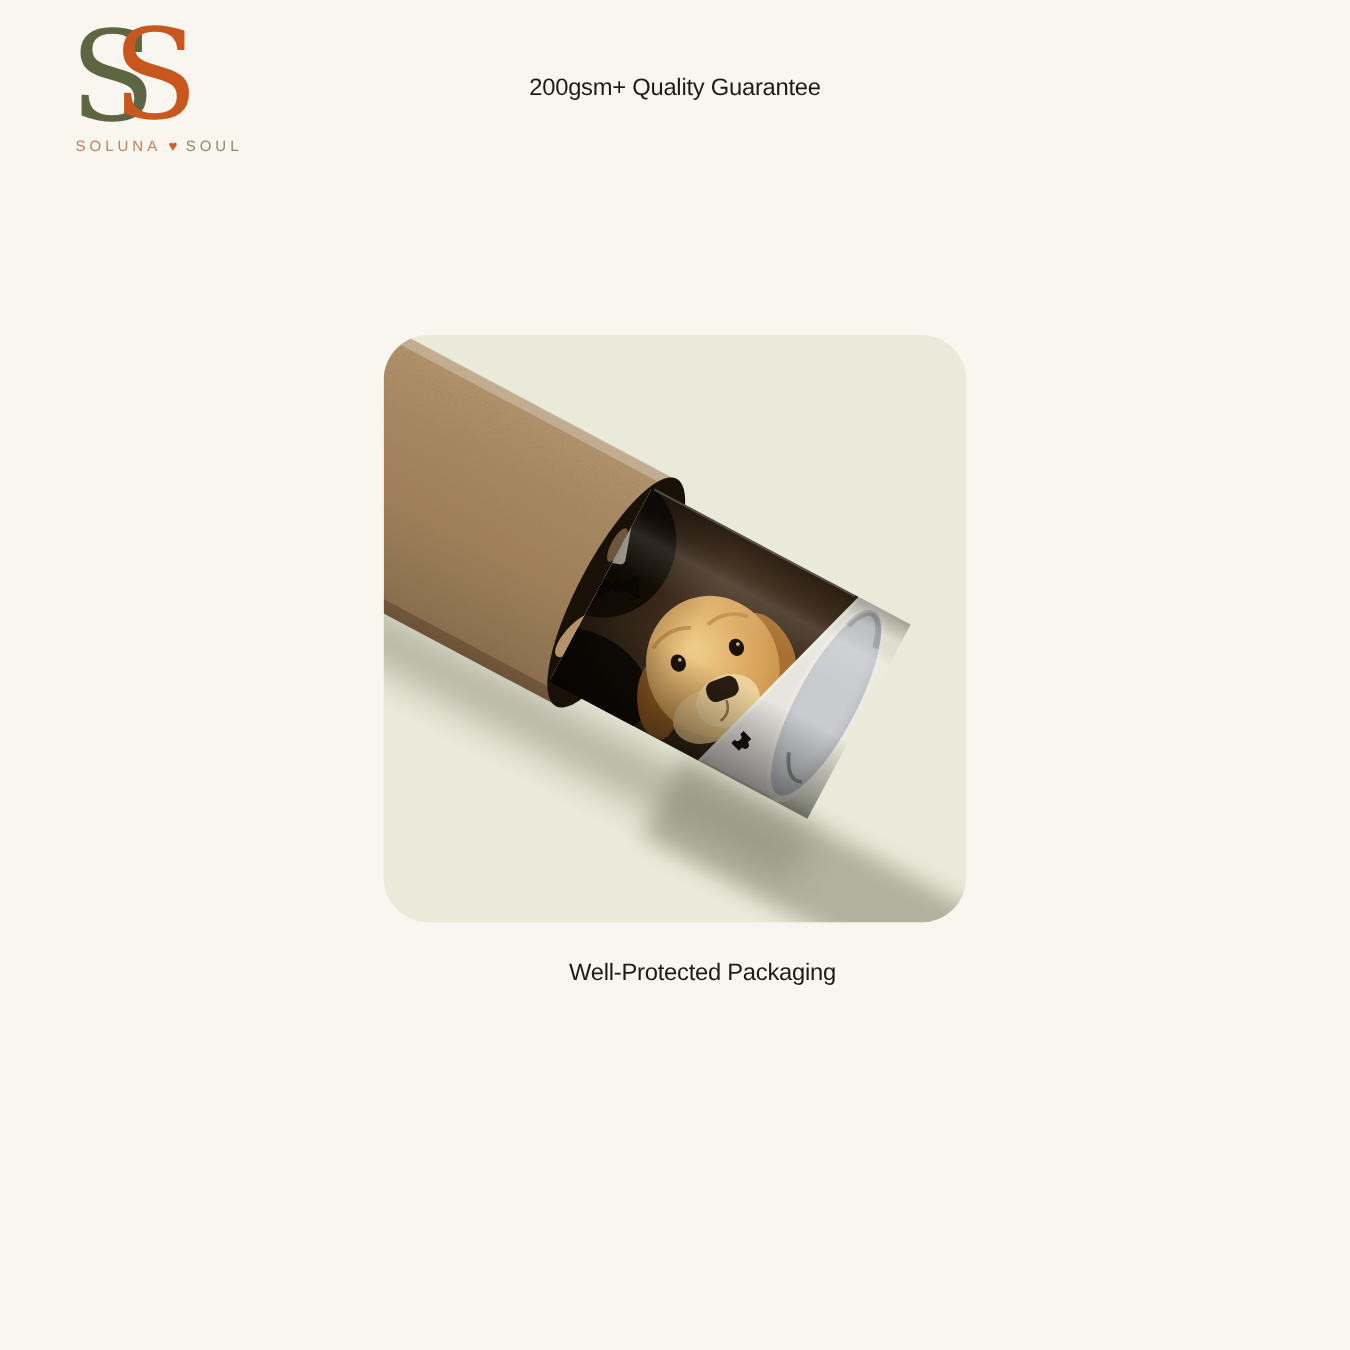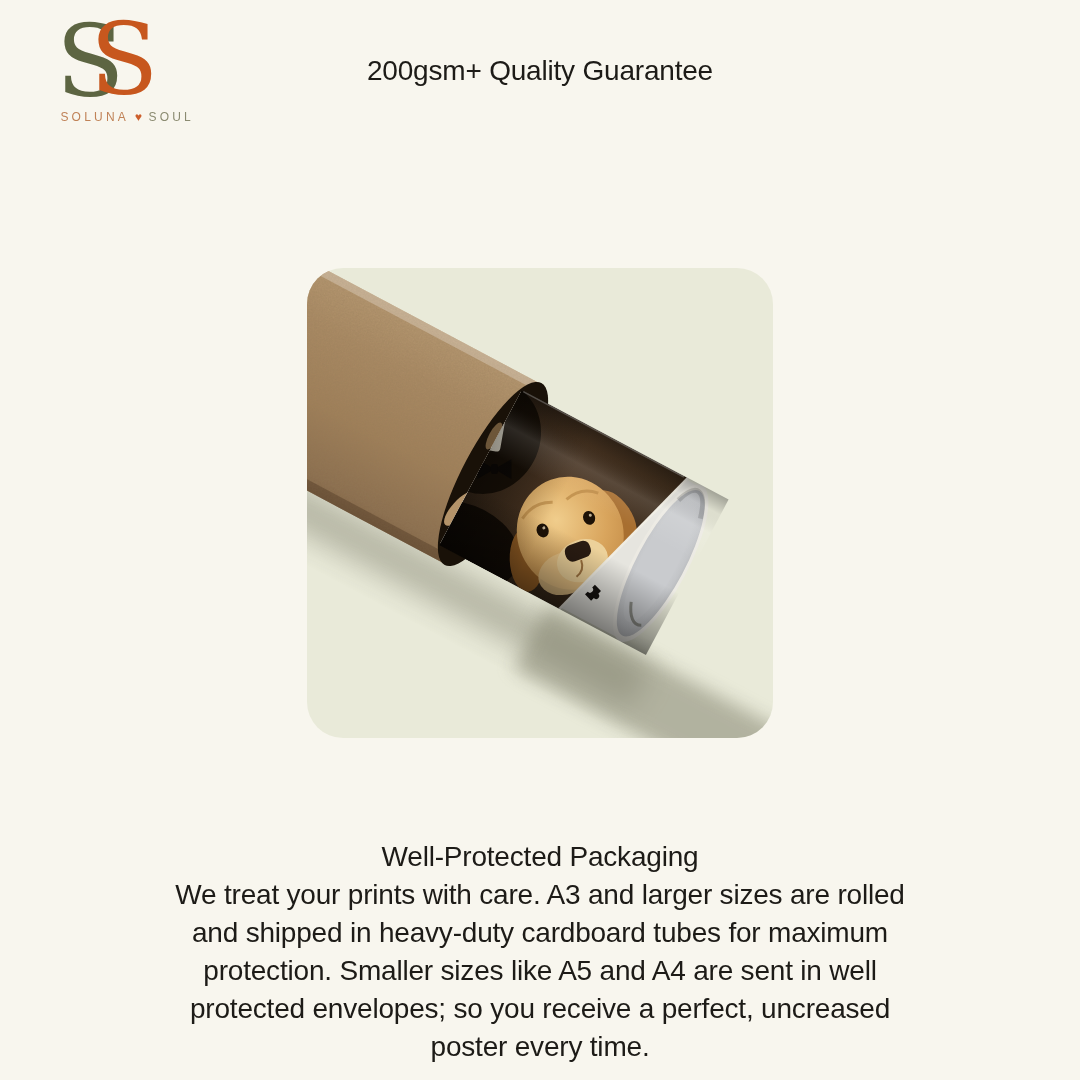--- a/index.html
+++ b/index.html
@@ -17,24 +17,24 @@
   .monogram .s-green{left:0;top:0;color:#5d6542;}
   .monogram .s-orange{left:34px;top:-2px;color:#c7571e;}
   .wordmark{position:absolute;left:0;top:84px;width:160px;text-align:right;
     font-size:12px;letter-spacing:3.2px;white-space:nowrap;}
   .wordmark .wm-left{color:#c08257;}
   .wordmark .wm-heart{color:#cd5f2c;letter-spacing:0;}
   .wordmark .wm-right{color:#8b8b71;}
   
   .copy{position:absolute;left:50%;transform:translateX(-50%);width:740px;
     text-align:center;font-size:28px;line-height:38px;letter-spacing:-0.2px;}
-  .copy h2{margin:0;font-size:28px;line-height:38px;font-weight:400;letter-spacing:-0.2px;}
+  .copy h2{margin:0;font-size:19px;line-height:38px;font-weight:400;letter-spacing:-0.2px;}
   .copy p{margin:0;}
   .copy-top{top:52px;}
-  .copy-bottom{top:838px;}
+  .copy-bottom{top:760px;margin-left:22px;}
   
   .product-card{position:absolute;left:307px;top:268px;width:466px;height:470px;
     border-radius:36px;background:#e9ead9;overflow:hidden;}
   .product-card svg{display:block;width:100%;height:100%;}
 </style>
 </head>
 <body>
 
 <div class="logo">
   <div class="monogram">
@@ -175,14 +175,13 @@
 
       <path d="M0,0 h7 v3 a2.4,2.4 0 1,1 0,5 v3 h-7 v-3 a2.4,2.4 0 1,0 0,-5 Z" transform="translate(142,50) rotate(18) scale(1.25)" fill="#151210"></path>
 
       <rect x="-14" y="-88" width="234" height="176" fill="url(#rollShade)"></rect>
     </g>
   </svg>
 </div>
 
 <div class="copy copy-bottom">
   <h2>Well-Protected Packaging</h2>
-  <p>We treat your prints with care. A3 and larger sizes are rolled and shipped in heavy-duty cardboard tubes for maximum protection. Smaller sizes like A5 and A4 are sent in well protected envelopes; so you receive a perfect, uncreased poster every time.</p>
 </div>
 
 </body></html>

